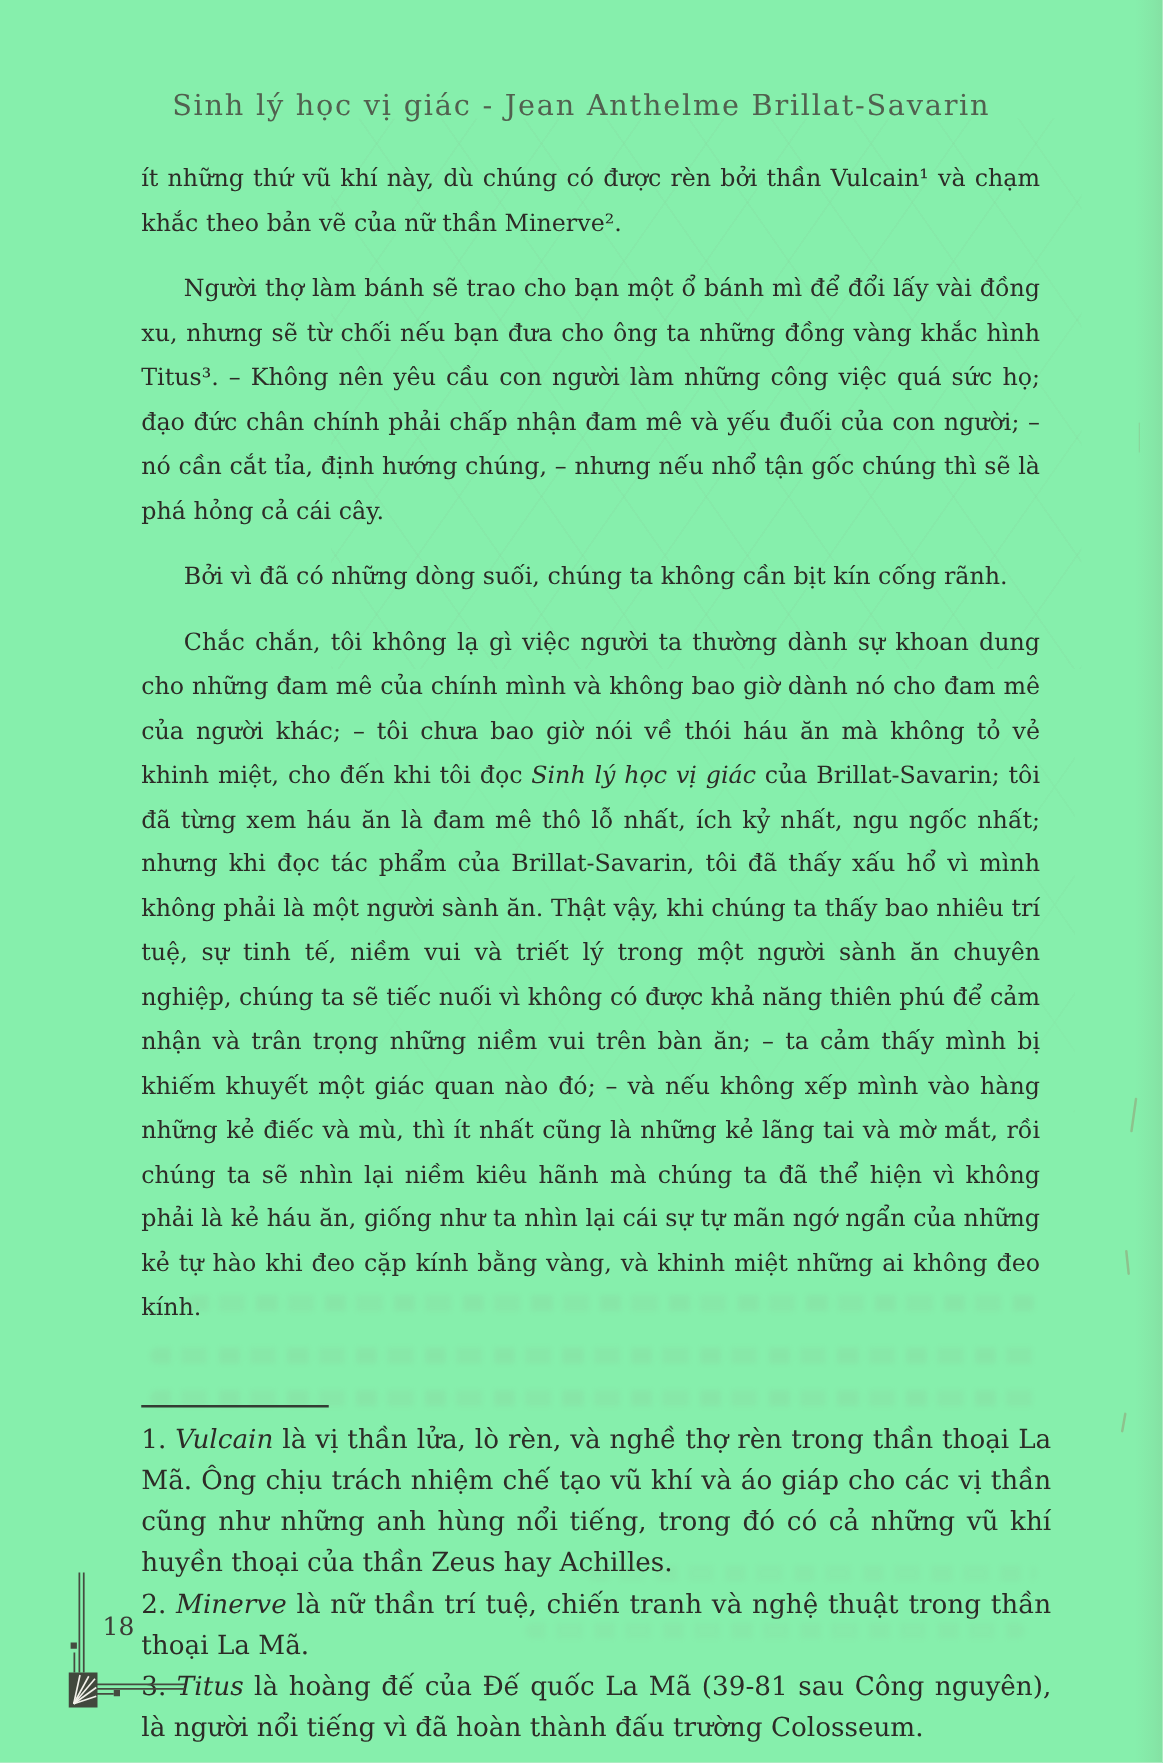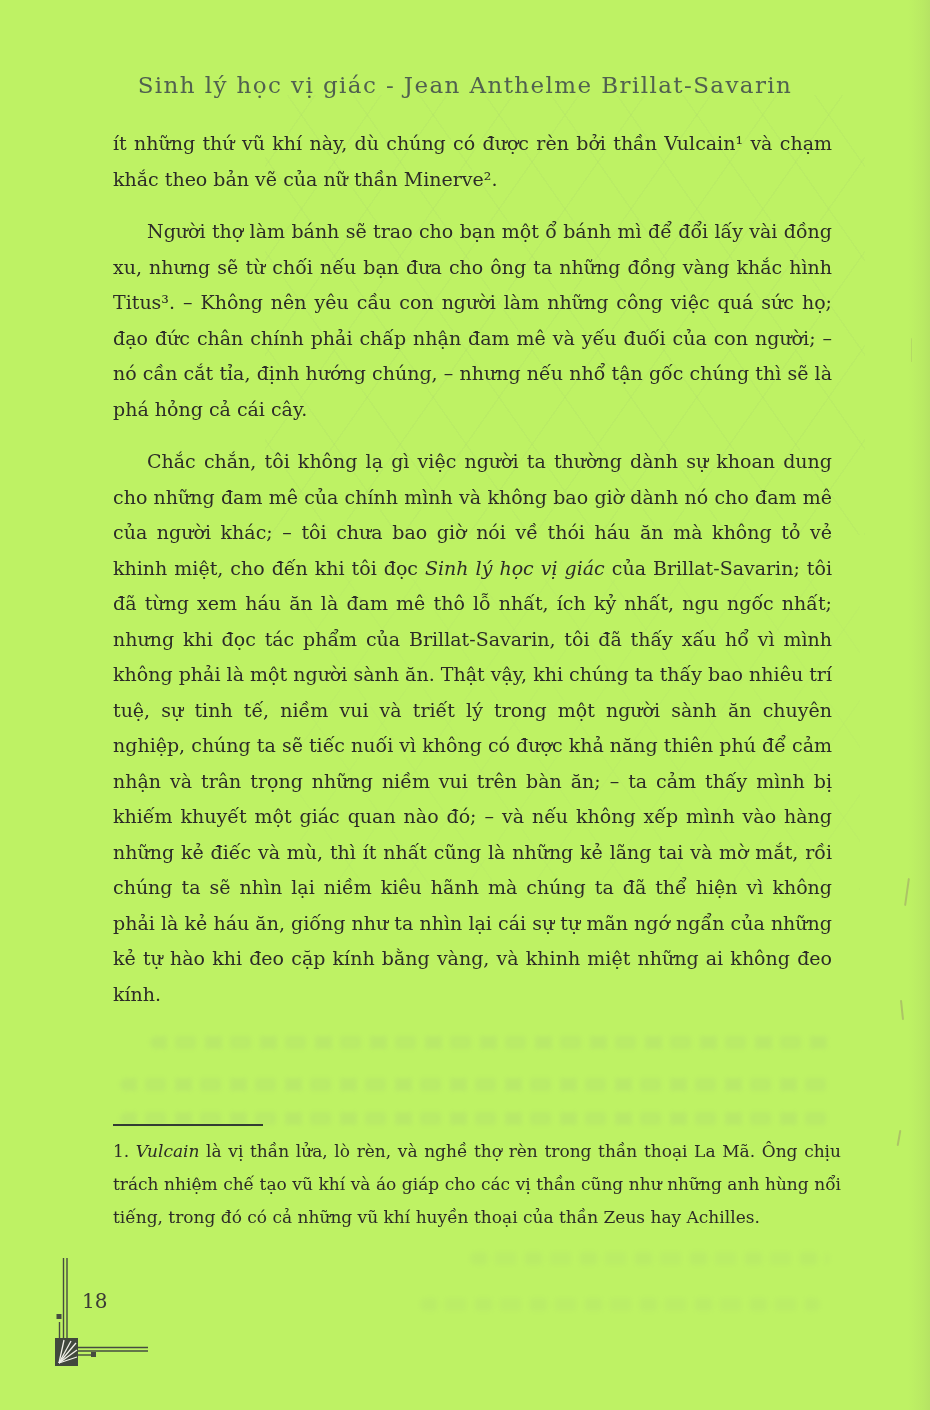--- a/index.html
+++ b/index.html
@@ -4,21 +4,21 @@
 <style>
   html, body { margin: 0; padding: 0; }
   body {
     width: 930px; height: 1410px;
     font-family: "DejaVu Serif", "Liberation Serif", serif;
     background: #e9e9e4;
   }
   .page {
     position: relative;
     width: 930px; height: 1410px;
-    background: #bef264;
+    background: #86efac;
     overflow: hidden;
     color: #2d2c27;
   }
 
   
   .watermark {
     position: absolute; pointer-events: none;
     background:
       repeating-linear-gradient(55deg,  rgba(138,164,128,0.10) 0 1.5px, transparent 1.5px 54px),
       repeating-linear-gradient(-55deg, rgba(138,164,128,0.10) 0 1.5px, transparent 1.5px 54px);
@@ -56,21 +56,21 @@
   .italic { font-style: italic; }
 
   .footnote-block {
     position: absolute; left: 113px; top: 1124px; width: 728px;
   }
   .footnote-separator {
     width: 150px; height: 0;
     border-top: 2.5px solid #333c33;
     margin-bottom: 9px;
   }
-  .footnotes { font-size: 17px; line-height: 33px; text-align: justify; }
+  .footnotes { font-size: 21px; line-height: 33px; text-align: justify; }
   .footnotes p { margin: 0; }
 
   .page-number {
     position: absolute; left: 82px; top: 1289px;
     font-size: 20px; color: #3c3c36;
   }
 
   .corner-ornament { position: absolute; left: 50px; top: 1250px; }
 
   
@@ -90,33 +90,36 @@
 <div class="page">
 
   <div class="watermark wm-top"></div>
   <div class="watermark wm-mid"></div>
 
   <div class="running-header">Sinh lý học vị giác - Jean Anthelme Brillat-Savarin</div>
 
   <div class="body-text">
       <p class="paragraph"><span>ít những thứ vũ khí này, dù chúng có được rèn bởi thần Vulcain¹ và chạm khắc theo bản vẽ của nữ thần Minerve².</span></p>
       <p class="paragraph indent"><span>Người thợ làm bánh sẽ trao cho bạn một ổ bánh mì để đổi lấy vài đồng xu, nhưng sẽ từ chối nếu bạn đưa cho ông ta những đồng vàng khắc hình Titus³. – Không nên yêu cầu con người làm những công việc quá sức họ; đạo đức chân chính phải chấp nhận đam mê và yếu đuối của con người; – nó cần cắt tỉa, định hướng chúng, – nhưng nếu nhổ tận gốc chúng thì sẽ là phá hỏng cả cái cây.</span></p>
+      <p class="paragraph indent"><span>Bởi vì đã có những dòng suối, chúng ta không cần bịt kín cống rãnh.</span></p>
       <p class="paragraph indent"><span>Chắc chắn, tôi không lạ gì việc người ta thường dành sự khoan dung cho những đam mê của chính mình và không bao giờ dành nó cho đam mê của người khác; – tôi chưa bao giờ nói về thói háu ăn mà không tỏ vẻ khinh miệt, cho đến khi tôi đọc </span><span class="italic">Sinh lý học vị giác</span><span> của Brillat-Savarin; tôi đã từng xem háu ăn là đam mê thô lỗ nhất, ích kỷ nhất, ngu ngốc nhất; nhưng khi đọc tác phẩm của Brillat-Savarin, tôi đã thấy xấu hổ vì mình không phải là một người sành ăn. Thật vậy, khi chúng ta thấy bao nhiêu trí tuệ, sự tinh tế, niềm vui và triết lý trong một người sành ăn chuyên nghiệp, chúng ta sẽ tiếc nuối vì không có được khả năng thiên phú để cảm nhận và trân trọng những niềm vui trên bàn ăn; – ta cảm thấy mình bị khiếm khuyết một giác quan nào đó; – và nếu không xếp mình vào hàng những kẻ điếc và mù, thì ít nhất cũng là những kẻ lãng tai và mờ mắt, rồi chúng ta sẽ nhìn lại niềm kiêu hãnh mà chúng ta đã thể hiện vì không phải là kẻ háu ăn, giống như ta nhìn lại cái sự tự mãn ngớ ngẩn của những kẻ tự hào khi đeo cặp kính bằng vàng, và khinh miệt những ai không đeo kính.</span></p>
     </div>
 
   <div class="ghost-line" style="left:150px; top:1036px; width:680px;"></div>
   <div class="ghost-line" style="left:120px; top:1078px; width:712px;"></div>
   <div class="ghost-line" style="left:120px; top:1112px; width:712px;"></div>
   <div class="ghost-line" style="left:470px; top:1252px; width:360px; opacity:.14;"></div>
   <div class="ghost-line" style="left:420px; top:1298px; width:400px; opacity:.14;"></div>
 
   <div class="footnote-block">
     <div class="footnote-separator"></div>
     <div class="footnotes">
         <p class="footnote"><span>1. </span><span class="italic">Vulcain</span><span> là vị thần lửa, lò rèn, và nghề thợ rèn trong thần thoại La Mã. Ông chịu trách nhiệm chế tạo vũ khí và áo giáp cho các vị thần cũng như những anh hùng nổi tiếng, trong đó có cả những vũ khí huyền thoại của thần Zeus hay Achilles.</span></p>
+        <p class="footnote"><span>2. </span><span class="italic">Minerve</span><span> là nữ thần trí tuệ, chiến tranh và nghệ thuật trong thần thoại La Mã.</span></p>
+        <p class="footnote"><span>3. </span><span class="italic">Titus</span><span> là hoàng đế của Đế quốc La Mã (39-81 sau Công nguyên), là người nổi tiếng vì đã hoàn thành đấu trường Colosseum.</span></p>
       </div>
   </div>
 
   <div class="page-number">18</div>
 
   <svg class="corner-ornament" width="120" height="125" viewBox="0 0 120 125" xmlns="http://www.w3.org/2000/svg">
     <g stroke="#454c40" fill="none">
 
       <line x1="13.5" y1="8" x2="13.5" y2="88" stroke-width="1.4"></line>
       <line x1="17" y1="8" x2="17" y2="88" stroke-width="1.4"></line>

